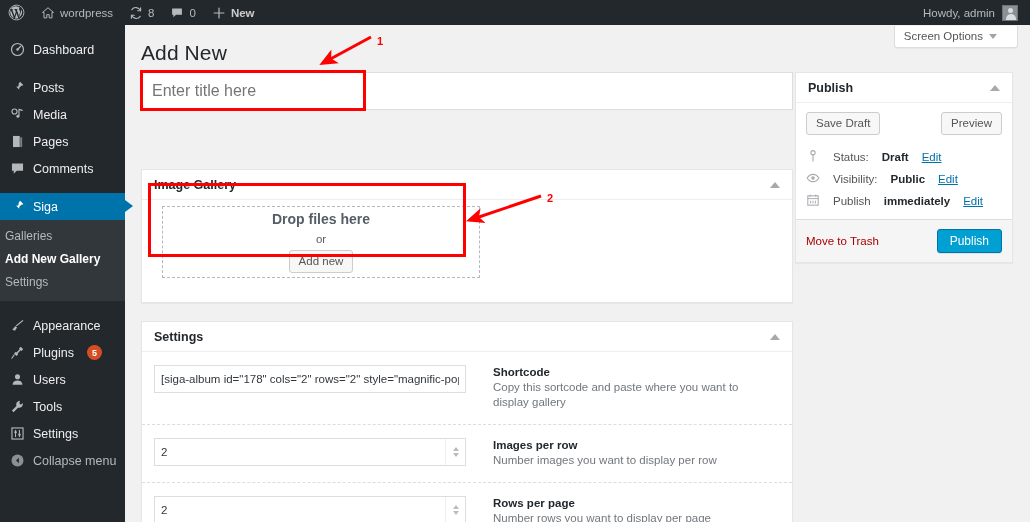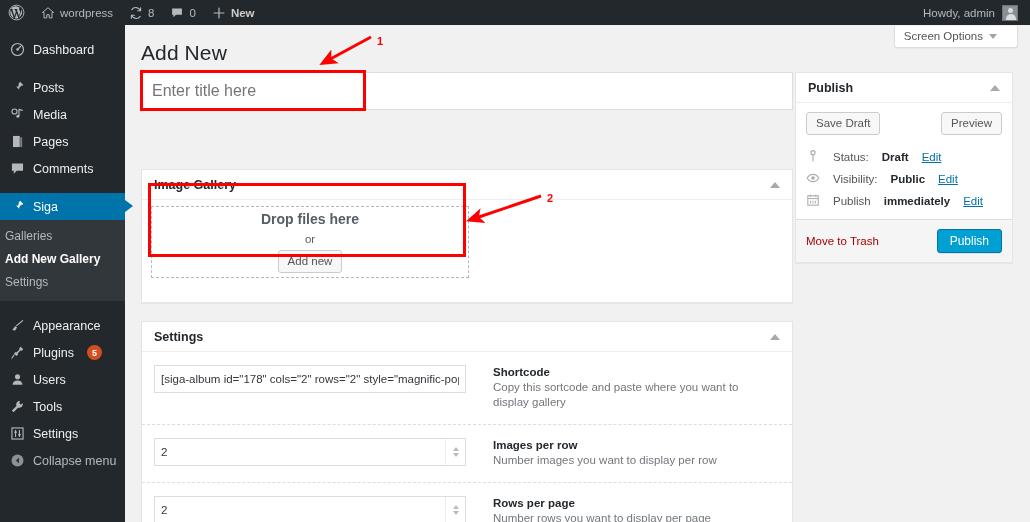--- a/index.html
+++ b/index.html
@@ -116,21 +116,21 @@
   .postbox-title { font-size: 12.5px; font-weight: bold; color: #23282d; }
   .toggle-ind {
     margin-left: auto; width: 0; height: 0;
     border-left: 5px solid transparent; border-right: 5px solid transparent;
     border-bottom: 6px solid #a7aaad;
   }
 
   
   #gallery-box { left: 16px; top: 144px; width: 652px; height: 134px; }
   .dropzone {
-    position: absolute; left: 9px; top: 36px; width: 318px; height: 72px;
+    position: absolute; left: 20px; top: 36px; width: 318px; height: 72px;
     border: 1px dashed #b4b9be; background: #fff;
     display: flex; flex-direction: column; align-items: center; justify-content: center;
   }
   .drop-title { font-size: 14px; font-weight: bold; color: #555d66; margin-bottom: 6px; }
   .drop-or { font-size: 11.5px; color: #555d66; margin-bottom: 5px; }
   .btn {
     display: inline-block; background: #f7f7f7; border: 1px solid #ccc;
     border-radius: 3px; font-size: 11.5px; color: #555; padding: 3px 9px;
     font-family: "Liberation Sans", sans-serif; line-height: 15px;
   }

